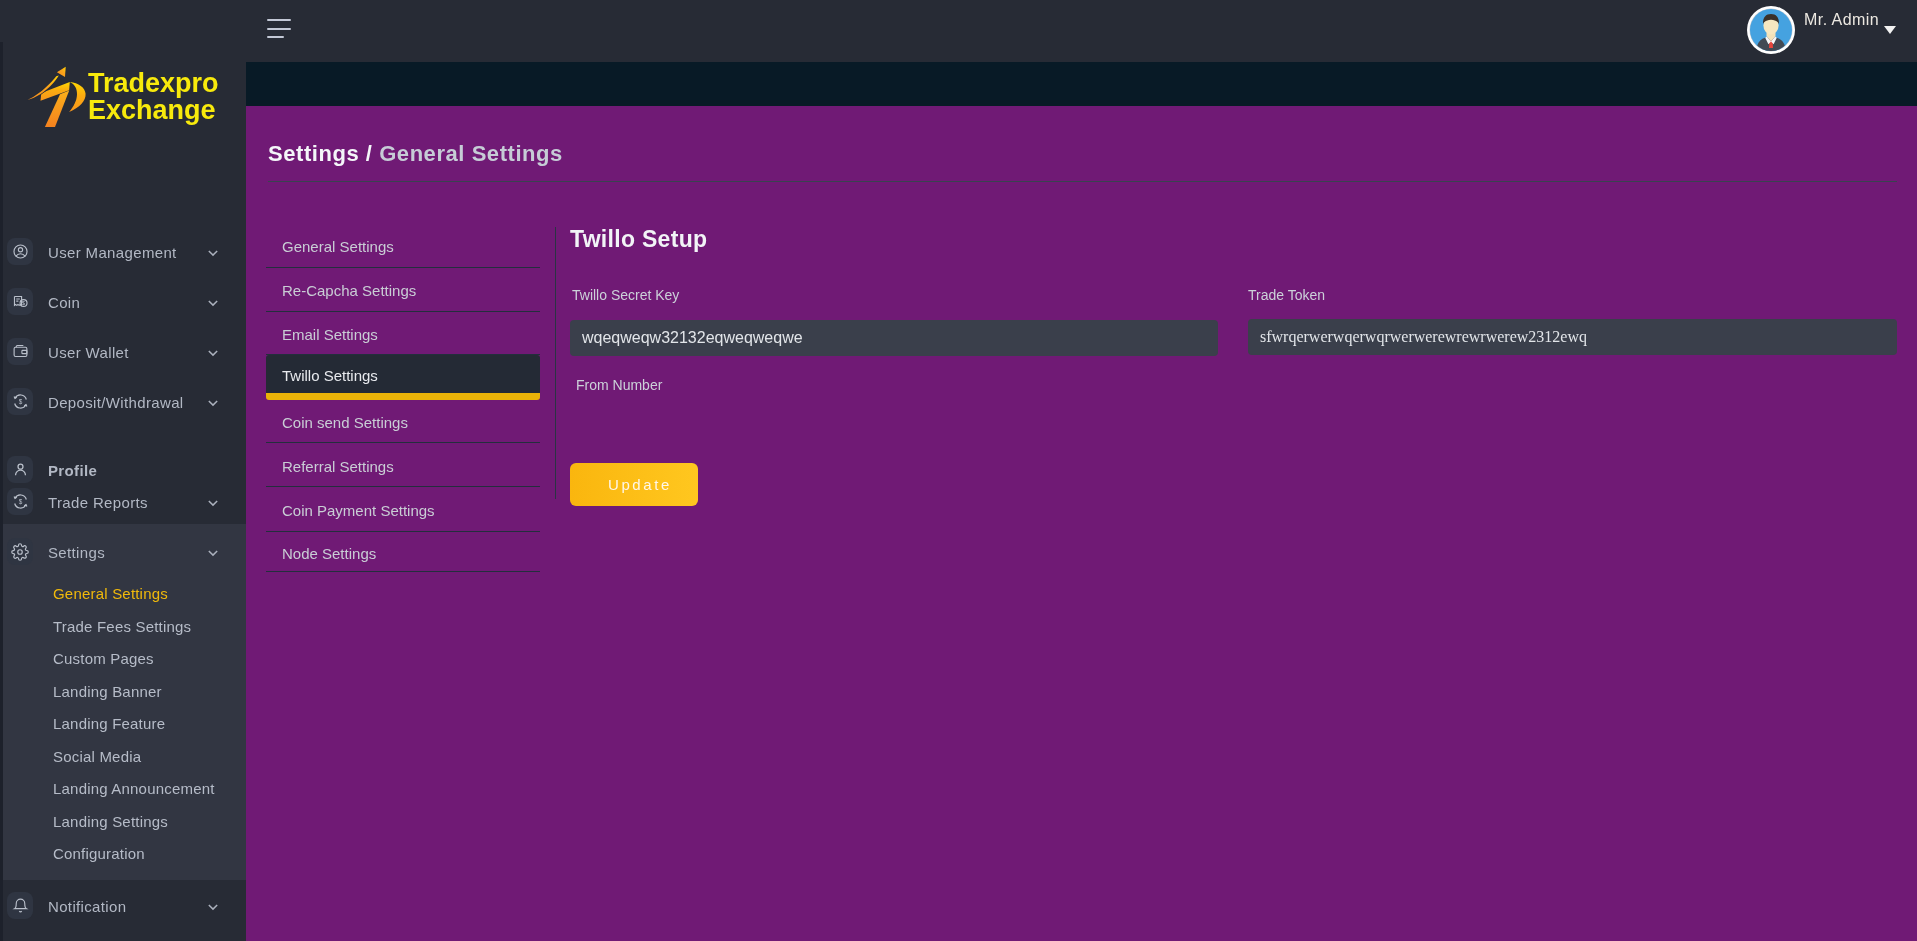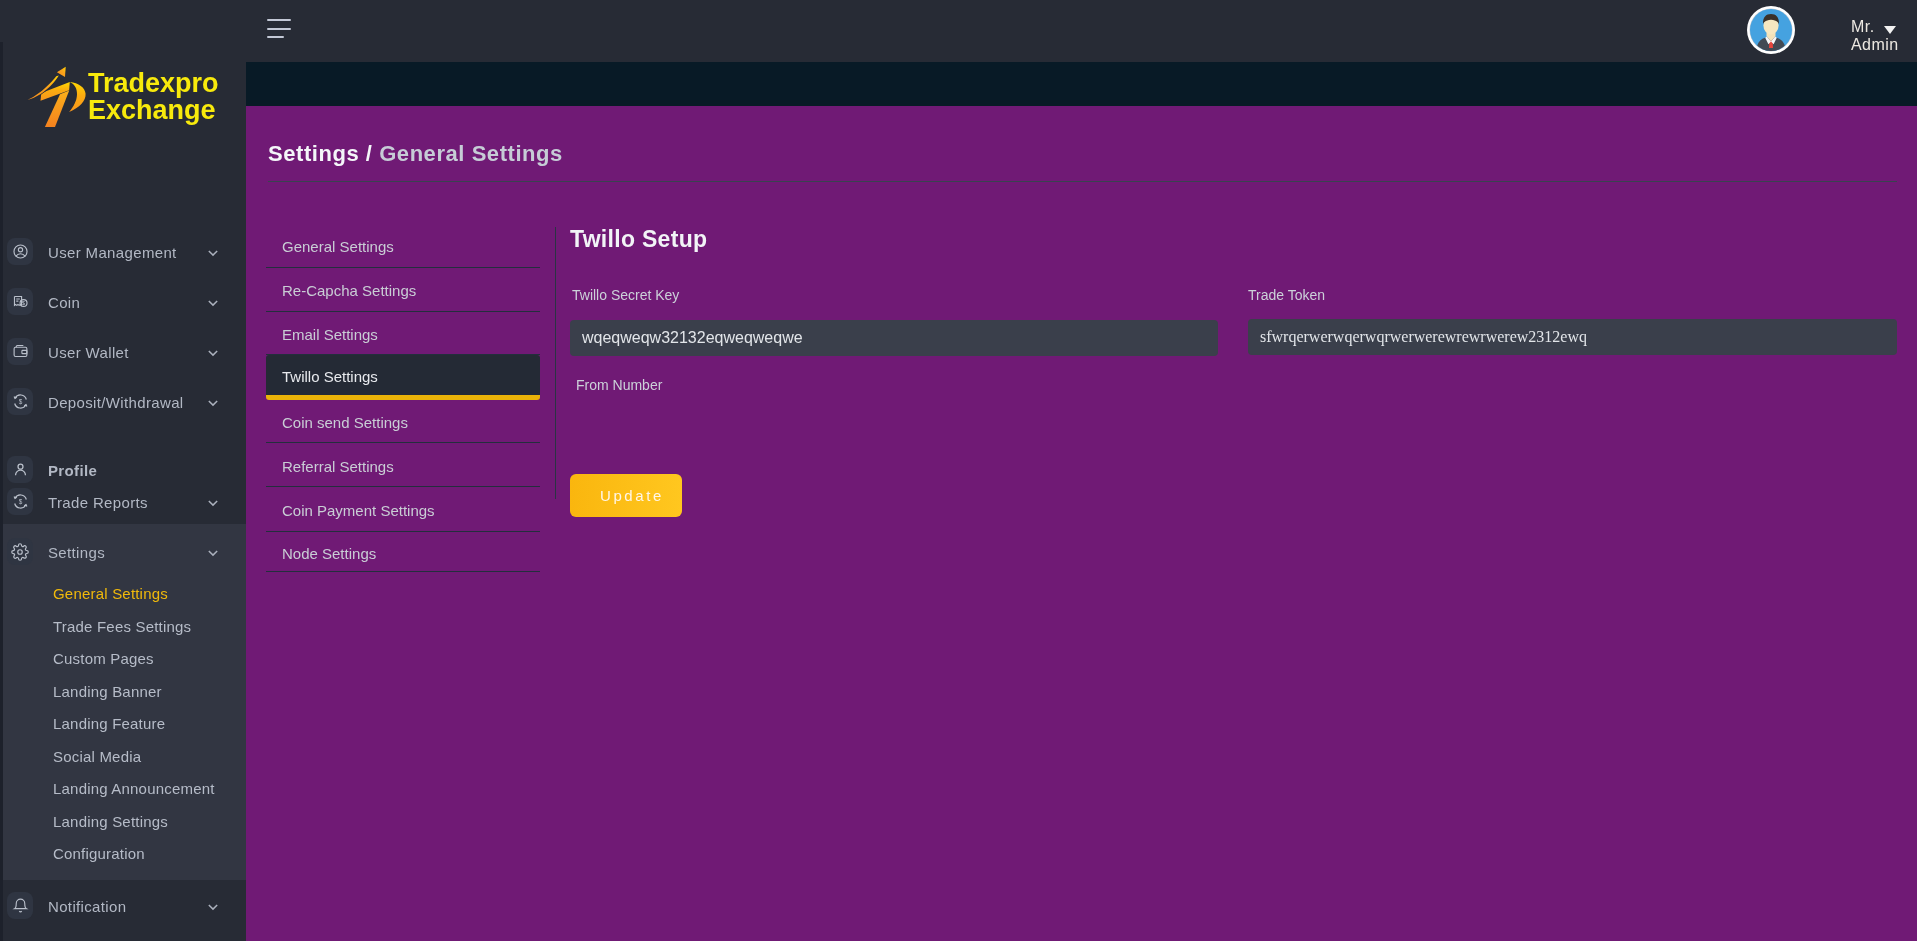--- a/index.html
+++ b/index.html
@@ -5,21 +5,21 @@
   * { margin:0; padding:0; box-sizing:border-box; }
   html,body { width:1917px; height:941px; overflow:hidden; }
   body { font-family:"Liberation Sans", sans-serif; background:#081a26; position:relative; }
 
   
   .topbar { position:absolute; left:0; top:0; width:1917px; height:62px; background:#272b35; }
   .hamburger { position:absolute; left:267px; top:19px; }
   .hamburger div { background:#c3c8d6; height:2px; border-radius:1px; margin-bottom:6.5px; }
   .h1l { width:24px; } .h2l { width:24px; } .h3l { width:17px; }
   .avatar { position:absolute; left:1747px; top:6px; width:48px; height:48px; }
-  .admin-name { position:absolute; left:1804px; top:18px; font-size:16px; color:#ece8e1; letter-spacing:0.45px;margin-left:47px; }
+  .admin-name { position:absolute; left:1804px; top:11px; font-size:16px; color:#ece8e1; letter-spacing:0.45px; }
   .admin-caret { position:absolute; left:1884px; top:26px; width:0; height:0; border-left:6.5px solid transparent; border-right:6.5px solid transparent; border-top:8.5px solid #f2f2f2; }
 
   
   .sidebar { position:absolute; left:0; top:0; width:246px; height:941px; background:#272b35;margin-top:42px; }
   .sidebar-edge { position:absolute; left:0; top:0; width:3px; height:941px; background:#1d212b; z-index:5; }
   .logo { position:absolute; left:25px; top:20px; }
   .logo-text { position:absolute; left:88px; top:28px; font-size:27px; line-height:27px; font-weight:bold; color:#f8ea0c; letter-spacing:0px; }
   .menu-item { position:absolute; left:0; width:246px; height:50px; }
   .mi-box { position:absolute; left:7px; top:11px; width:26px; height:27px; border-radius:8px; background:#2f3542; display:flex; align-items:center; justify-content:center; }
   .mi-label { position:absolute; left:48px; top:0; height:50px; display:flex; align-items:center; font-size:15px; color:#b2b8c4; letter-spacing:0.35px; }
@@ -37,28 +37,28 @@
   
   .snav { position:absolute; left:20px; top:117.5px; width:274px; }
   .snav-item { position:relative; width:274px; height:44px; display:flex; align-items:center; padding-left:16px; padding-top:3px; font-size:15px; color:#c9cdd5; border-bottom:1px solid #232e3d; }
   .snav-item:first-child { border-top:none; }
   .snav-item:nth-child(3) { height:43px; }
   .snav-item:nth-child(4) { height:45px; }
   .snav-item:nth-child(5) { height:43.5px; }
   .snav-item:nth-child(6) { height:44.3px; }
   .snav-item:nth-child(7) { height:44.7px; }
   .snav-item:nth-child(8) { height:40.5px; }
-  .snav-item.active { background:#242a35; border-bottom:5px solid #eab308; border-radius:3px; color:#e8eaee; }
+  .snav-item.active { background:#242a35; border-bottom:7px solid #eab308; border-radius:3px; color:#e8eaee; }
   .vdivider { position:absolute; left:309px; top:121px; width:1px; height:272px; background:#2a3443; }
 
   
   .form-title { position:absolute; left:324px; top:120px; font-size:23px; font-weight:bold; color:#f2f4f7; letter-spacing:0.3px; }
   .flabel { position:absolute; font-size:14px; color:#ccd1d9; }
   .finput { position:absolute; height:36px; background:#3a3f4b; border-radius:4px; color:#e2e5e9; font-size:16px; display:flex; align-items:center; padding-left:12px; }
-  .btn-update { position:absolute; left:324px; top:368px; width:112px; height:43px; border-radius:6px;
+  .btn-update { position:absolute; left:324px; top:357px; width:128px; height:43px; border-radius:6px;
      background:linear-gradient(90deg,#fab60e,#ffc71f); color:#fff6e8; font-size:15px; letter-spacing:2.6px;
      display:flex; align-items:center; justify-content:center;padding-left:12px; }
 </style>
 </head>
 <body>
 
 <div class="topbar"></div>
 
 <div class="sidebar">
   <div class="logo">

